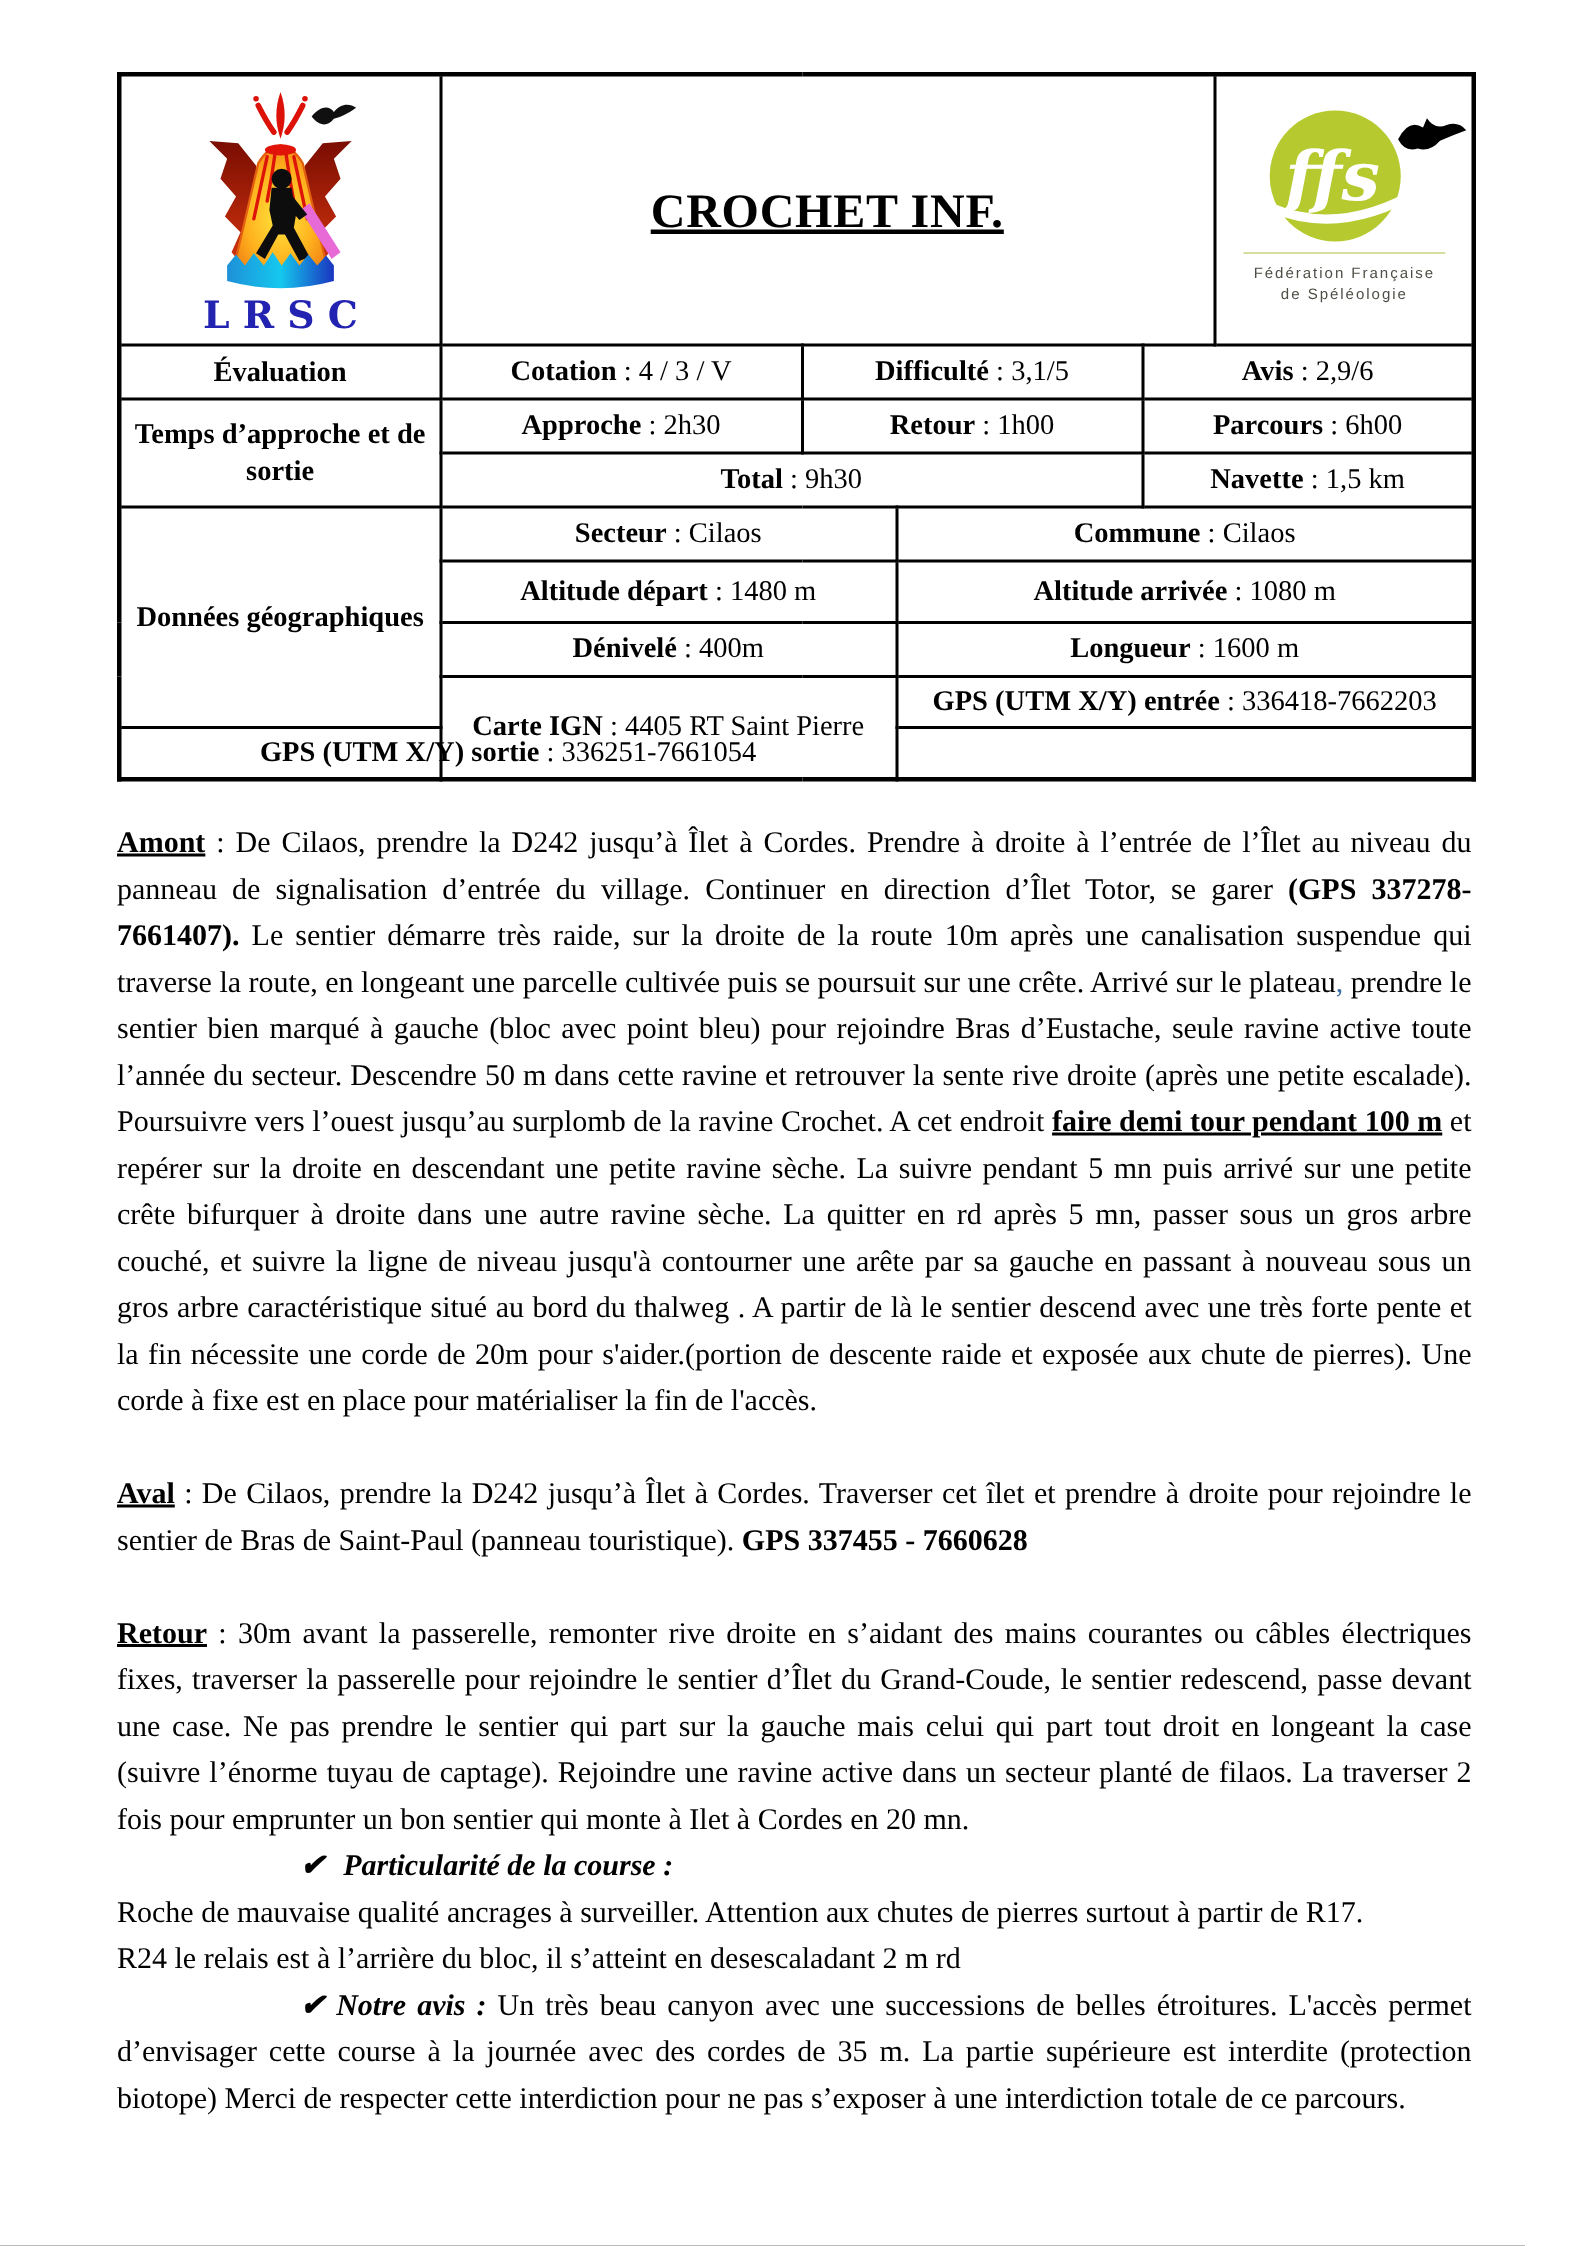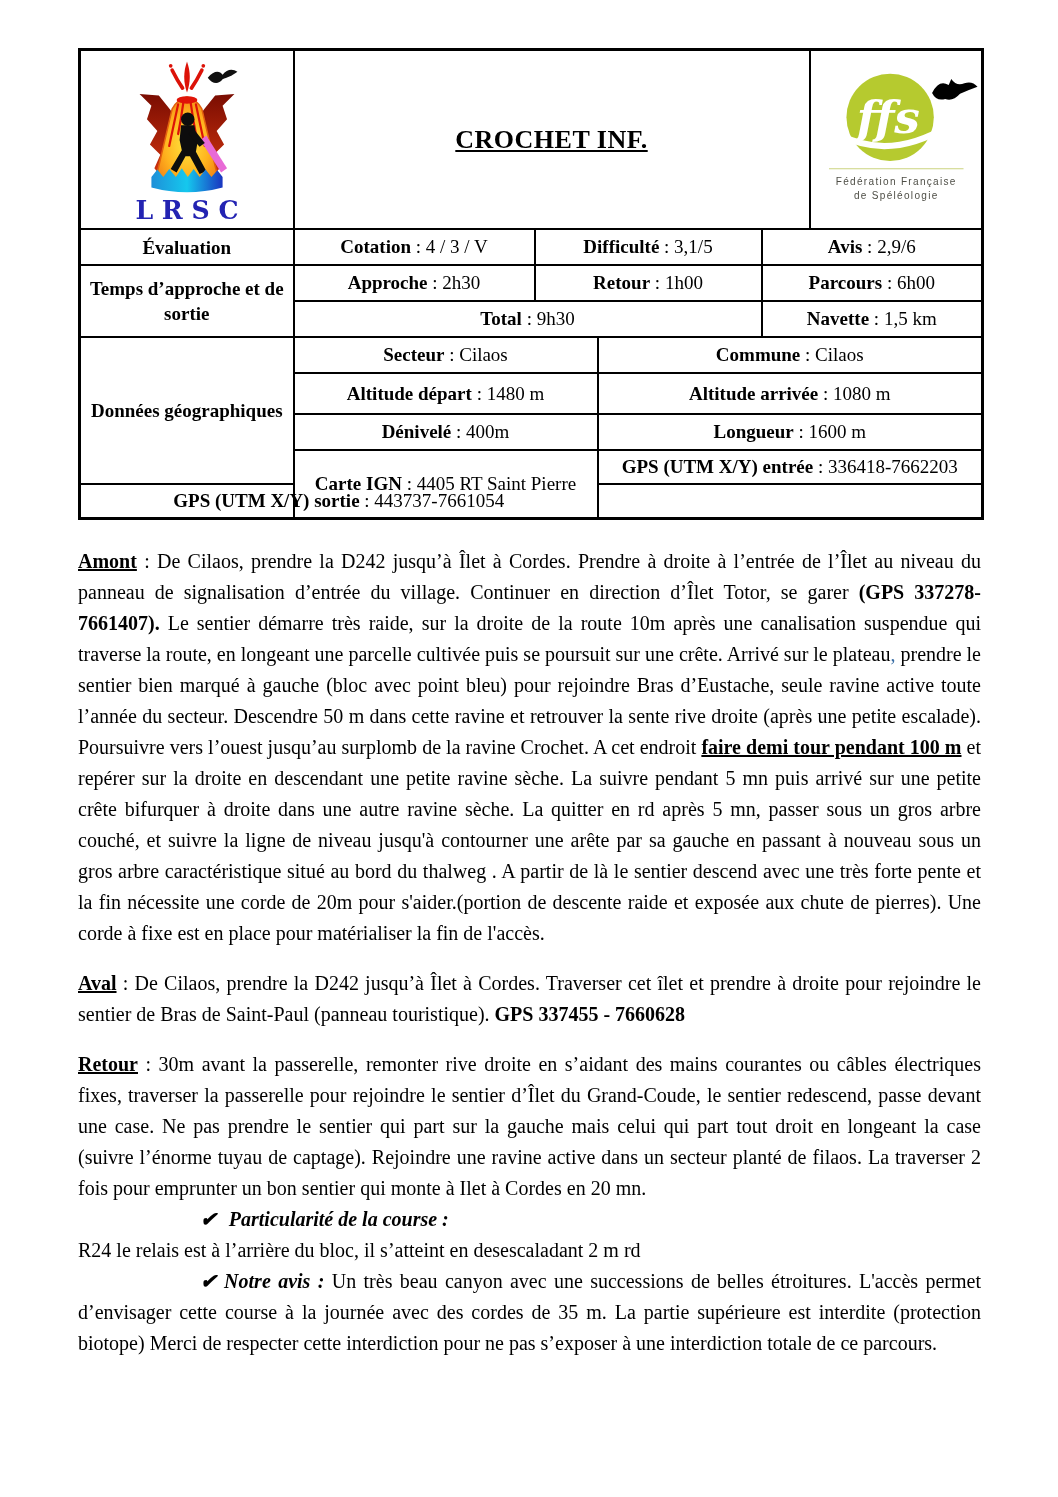--- a/index.html
+++ b/index.html
@@ -11,31 +11,31 @@
 
   
   table.info{border-collapse:collapse;width:903px;table-layout:fixed;border:3px solid #000;}
   table.info td{border:2px solid #000;text-align:center;vertical-align:middle;
     font-size:19px;padding:0 4px;overflow:hidden;}
   tr.r-header{height:174px;}
   tr.r36{height:36px;} tr.r35{height:41px;} tr.r34{height:34px;}
   td .lbl{font-weight:bold;}
   td.left{text-align:left;padding-left:6px;}
   td.rowlabel{font-weight:bold;font-size:20px;line-height:25px;}
-  .doc-title{font-weight:bold;font-size:26px;text-decoration:underline;letter-spacing:.5px;}
+  .doc-title{font-weight:bold;font-size:32px;text-decoration:underline;letter-spacing:.5px;}
 
   
   .logo-cell{vertical-align:middle;text-decoration:underline;}
   .ffs-cell{vertical-align:middle;}
 
   
   .bodytext{margin-top:26px;font-size:20px;line-height:31px;text-align:justify;}
   .bodytext p{margin:0;}
   p.indent{text-indent:122px;}
-  p.gap-before{margin-top:19px;}
+  p.gap-before{margin-top:31px;}
   .seg-b{font-weight:bold;}
   .seg-u{text-decoration:underline;}
   .seg-i{font-style:italic;}
   .seg-blue{color:#3a6ea5;}
   .chk{margin-right:12px;}
   .heading-txt{font-weight:bold;font-style:italic;}
 </style>
 </head>
 <body>
 
@@ -145,35 +145,36 @@
       </tr>
       <tr class="r36">
         <td colspan="2"><span class="lbl">Dénivelé</span><span> : </span><span>400m</span></td>
         <td colspan="3"><span class="lbl">Longueur</span><span> : </span><span>1600 m</span></td>
       </tr>
       <tr class="r34">
         <td colspan="2" rowspan="2"><span class="lbl">Carte IGN</span><span> : </span><span>4405 RT Saint Pierre</span></td>
         <td colspan="3" class="left"><span class="lbl">GPS (UTM X/Y) entrée</span><span> : </span><span>336418-7662203</span></td>
       </tr>
       <tr class="r34">
-        <td colspan="3" class="left"><span class="lbl">GPS (UTM X/Y) sortie</span><span> : </span><span>443737-7661054</span></td>
+        <td colspan="3" class="left"><span class="lbl">GPS (UTM X/Y) sortie</span><span> : </span><span>336251-7661054</span></td>
       </tr>
     </tbody>
       </table>
 
     <div class="bodytext">
 
 
       <p><span class="seg-b seg-u">Amont</span><span> : De Cilaos, prendre la D242 jusqu’à Îlet à Cordes. Prendre à droite à l’entrée de l’Îlet au niveau du panneau de signalisation d’entrée du village. Continuer en direction d’Îlet Totor, se garer </span><span class="seg-b">(GPS 337278-7661407).</span><span> Le sentier démarre très raide, sur la droite de la route 10m après une canalisation suspendue qui traverse la route, en longeant une parcelle cultivée puis se poursuit sur une crête. Arrivé sur le plateau</span><span class="seg-blue">,</span><span> prendre le sentier bien marqué à gauche (bloc avec point bleu) pour rejoindre Bras d’Eustache, seule ravine active toute l’année du secteur. Descendre 50 m dans cette ravine et retrouver la sente rive droite (après une petite escalade). Poursuivre vers l’ouest jusqu’au surplomb de la ravine Crochet. A cet endroit </span><span class="seg-b seg-u">faire demi tour pendant 100 m</span><span> et repérer sur la droite en descendant une petite ravine sèche. La suivre pendant 5 mn puis arrivé sur une petite crête bifurquer à droite dans une autre ravine sèche. La quitter en rd après 5 mn, passer sous un gros arbre couché, et suivre la ligne de niveau jusqu'à contourner une arête par sa gauche en passant à nouveau sous un gros arbre caractéristique situé au bord du thalweg . A partir de là le sentier descend avec une très forte pente et la fin nécessite une corde de 20m pour s'aider.(portion de descente raide et exposée aux chute de pierres). Une corde à fixe est en place pour matérialiser la fin de l'accès.</span></p>
 
       <p class="gap-before"><span class="seg-b seg-u">Aval</span><span> : De Cilaos, prendre la D242 jusqu’à Îlet à Cordes. Traverser cet îlet et prendre à droite pour rejoindre le sentier de Bras de Saint-Paul (panneau touristique). </span><span class="seg-b">GPS 337455 - 7660628</span></p>
 
       <p class="gap-before"><span class="seg-b seg-u">Retour</span><span> : 30m avant la passerelle, remonter rive droite en s’aidant des mains courantes ou câbles électriques fixes, traverser la passerelle pour rejoindre le sentier d’Îlet du Grand-Coude, le sentier redescend, passe devant une case. Ne pas prendre le sentier qui part sur la gauche mais celui qui part tout droit en longeant la case (suivre l’énorme tuyau de captage). Rejoindre une ravine active dans un secteur planté de filaos. La traverser 2 fois pour emprunter un bon sentier qui monte à Ilet à Cordes en 20 mn.</span></p>
 
       <p class="indent"><span class="heading-txt"><span class="chk">✔</span><span>Particularité de la course :</span></span></p>
 
+      <p><span>Roche de mauvaise qualité ancrages à surveiller. Attention aux chutes de pierres surtout à partir de R17.</span></p>
       <p><span>R24 le relais est à l’arrière du bloc, il s’atteint en desescaladant 2 m rd</span></p>
 
       <p class="indent"><span class="seg-b seg-i">✔ Notre avis : </span><span>Un très beau canyon avec une successions de belles étroitures. L'accès permet d’envisager cette course à la journée avec des cordes de 35 m. La partie supérieure est interdite (protection biotope) Merci de respecter cette interdiction pour ne pas s’exposer à une interdiction totale de ce parcours.</span></p>
 
     </div>
   </div>
 </div>
 
 </body></html>

